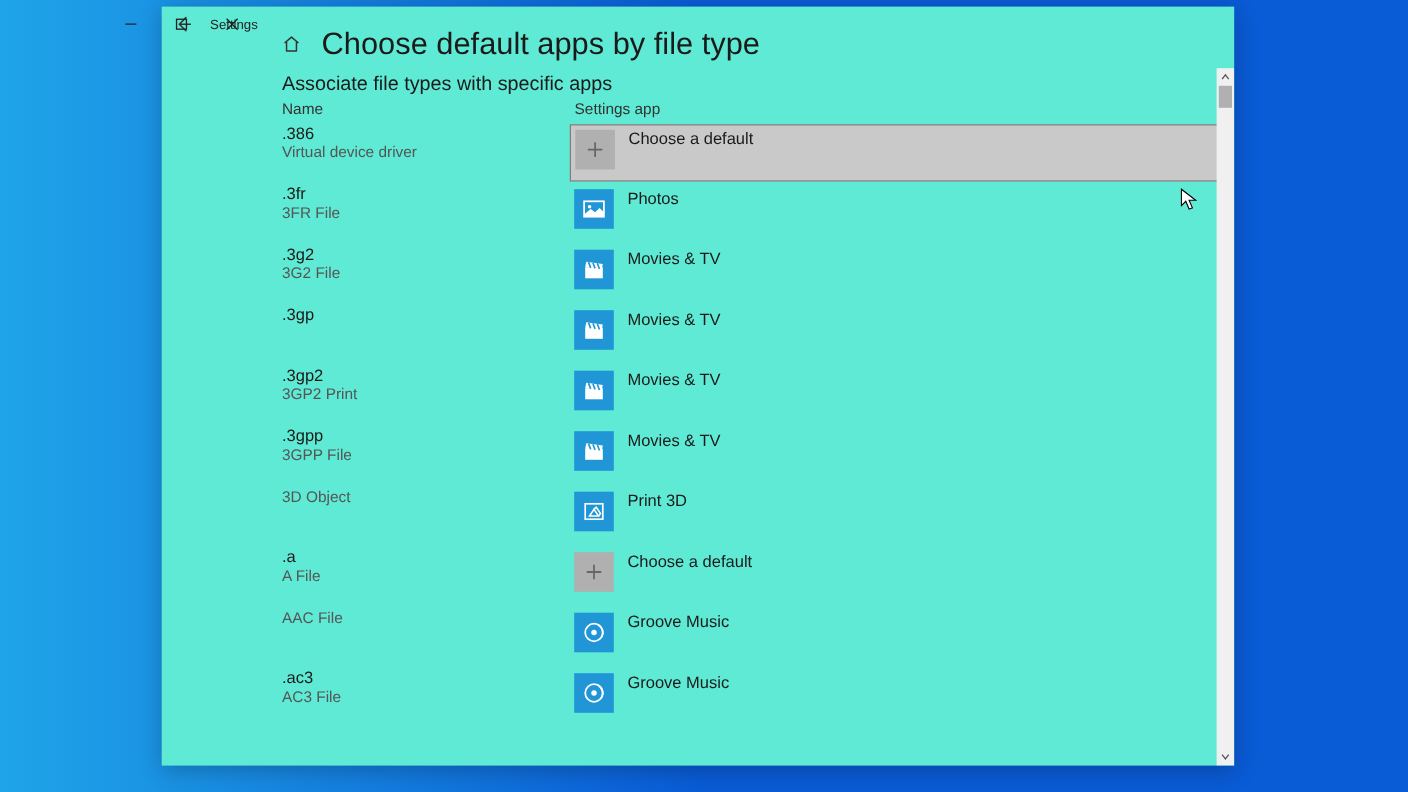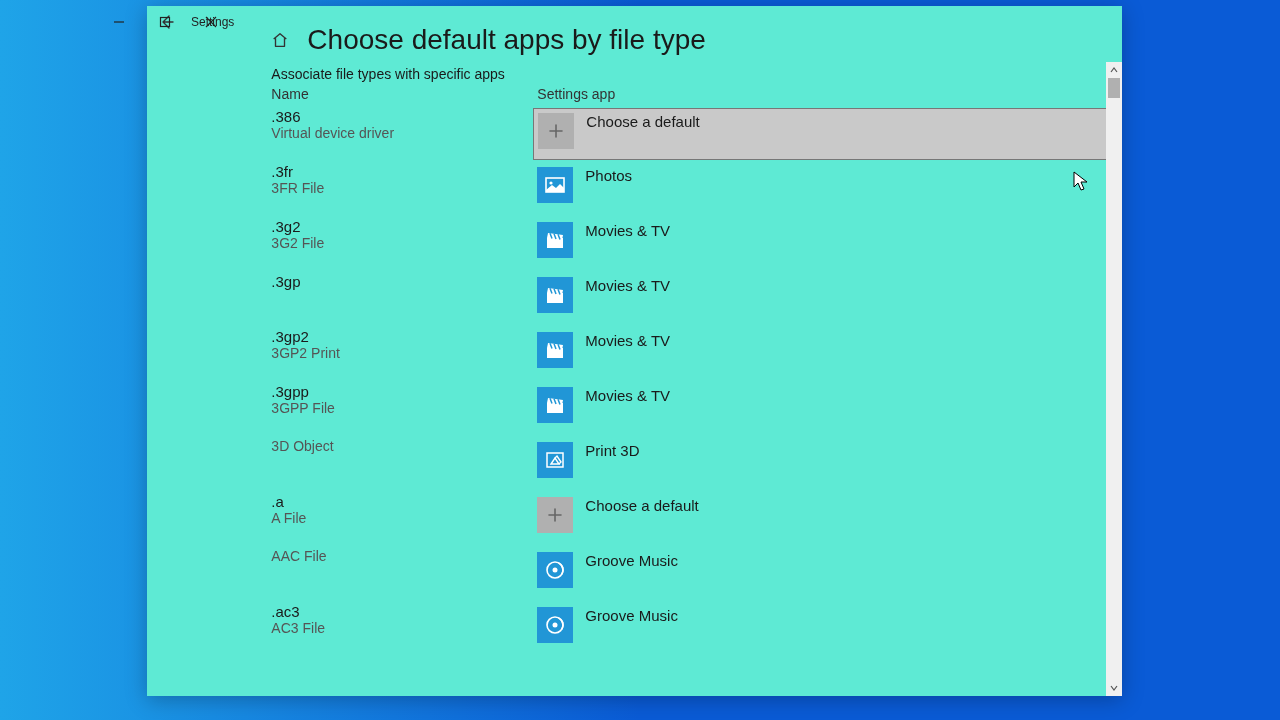--- a/index.html
+++ b/index.html
@@ -47,36 +47,35 @@
     display: flex;
     position: relative;
     overflow: hidden;
   }
   .content {
     flex: 1 1 auto;
     padding-left: 22px;
     padding-right: 0;
     overflow: hidden;
     position: relative;
-    margin-left: 15px;
   }
   .heading-row {
     display: flex;
     align-items: center;
     margin-top: 18px;
     gap: 18px;
   }
   .home-icon { color: #222; }
   .page-title {
     font-size: 28px;
     font-weight: 400;
     color: #1a1a1a;
   }
   .subtitle {
-    font-size: 14px;
+    font-size: 18px;
     color: #1a1a1a;
     margin-top: 10px;
     margin-bottom: 4px;
   }
   .col-headers {
     display: flex;
     font-size: 14px;
     color: #333;
     margin-bottom: 6px;
   }

